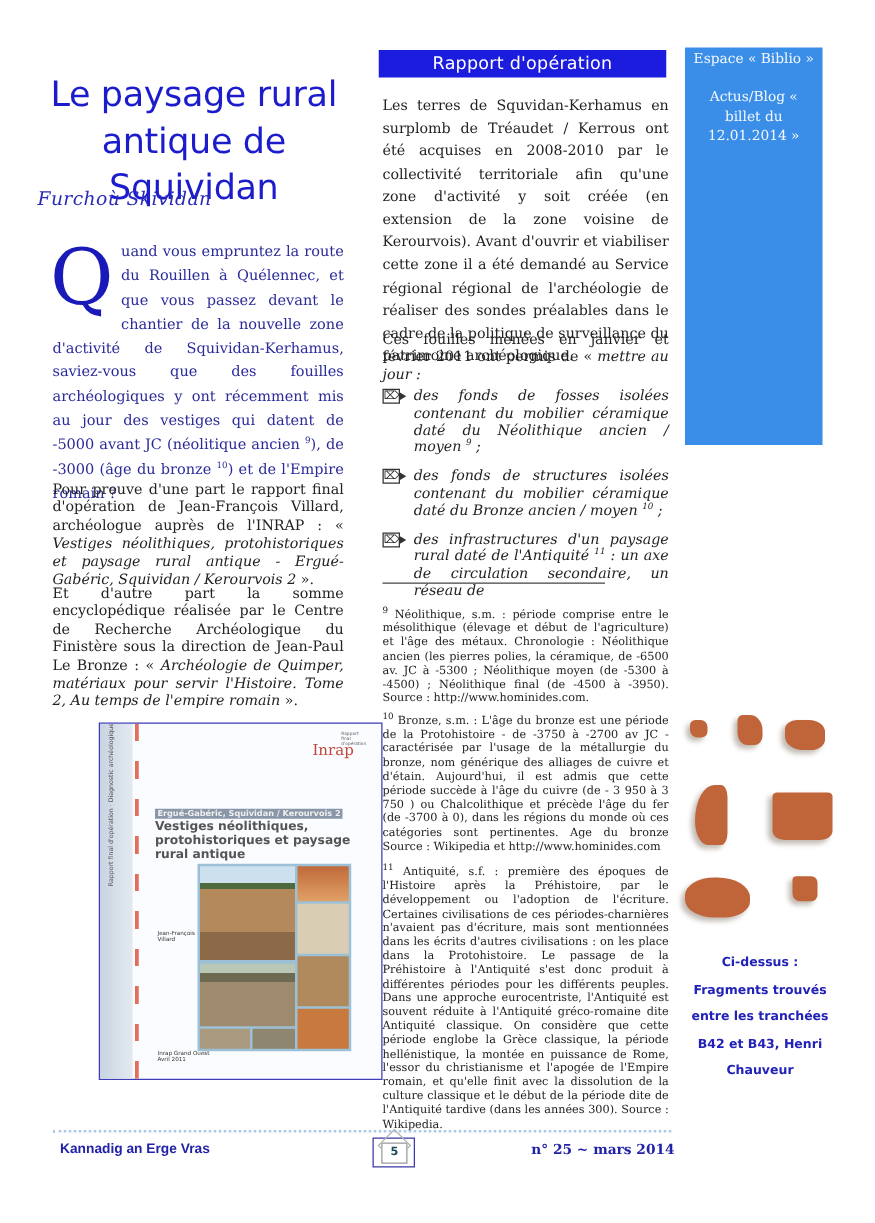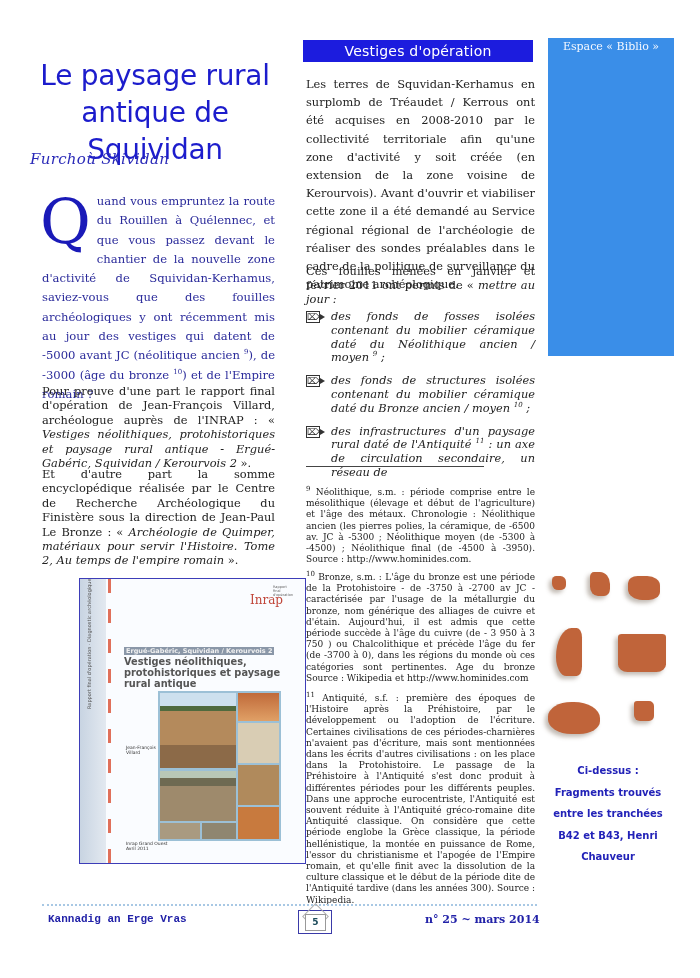--- a/index.html
+++ b/index.html
@@ -77,37 +77,37 @@
     .bullet-icon::after { content: ""; position: absolute; right: -6px; top: 2px; border-left: 5px solid #333; border-top: 3px solid transparent; border-bottom: 3px solid transparent; }
     .rule { position: absolute; left: 306px; top: 466px; width: 178px; height: 1px; background: #444; }
 
     .footnote { position: absolute; left: 306px; width: 229px; font-size: 9px; line-height: 11.2px; color:#222; text-align: justify; }
     .fn9 { top: 487px; }
     .fn10 { top: 572px; }
     .fn11 { top: 693px; }
 
     
     .biblio-box {
-      position: absolute; left: 548px; top: 38px; width: 126px; height: 318px;
+      position: absolute; left: 548px; top: 38px; width: 110px; height: 318px;
       background: #3a8ee8; color: #f4f8ff; text-align: center;
       font-size: 11px; line-height: 15.4px; padding-top: 1px; box-sizing: border-box;
     }
     .biblio-box p { margin: 0 0 16px 0; padding: 0 4px; }
     .fragments {
       position: absolute; left: 548px; top: 566px; width: 120px; height: 170px;
     }
     .frag { position: absolute; background: #c0643a; border-radius: 30% 40% 35% 45%; box-shadow: -3px 3px 4px rgba(80,60,40,0.35); }
     .caption {
       position: absolute; left: 548px; top: 760px; width: 120px; text-align: center;
       color: #2222b8; font-family: "DejaVu Sans", sans-serif; font-weight: bold; font-size: 10px; line-height: 21.5px;
     }
 
     
     .footer-rule { position: absolute; left: 42px; top: 904px; width: 495px; border-top: 2px dotted #a8c8e4; }
-    .footer-left { position: absolute; left: 48px; top: 913px; color: #2222a8; font-family: Liberation Mono, monospace; font-weight: bold; font-size: 11px; }
+    .footer-left { position: absolute; left: 48px; top: 913px; color: #2222a8; font-family: Liberation Sans, sans-serif; font-weight: bold; font-size: 11px; }
     .footer-right { position: absolute; left: 425px; top: 913px; color: #2222a8; font-family: "DejaVu Serif", serif; font-weight: bold; font-size: 11px; text-align: center; }
     .page-num-box { position: absolute; left: 298px; top: 910px; width: 34px; height: 24px; border: 1.5px solid #3a3aa8; box-sizing: border-box; }
     .page-num-box .diamond { position: absolute; left: 7px; top: -4px; width: 17px; height: 17px; border: 1px solid #b0b0b0; transform: rotate(45deg); }
     .page-num-box .inner { position: absolute; left: 6px; top: 3px; width: 19px; height: 15px; border: 1px solid #999; background: #fff; text-align: center; font-family: "DejaVu Sans", sans-serif; font-weight: bold; font-size: 9px; line-height: 15px; color: #1a4a5a; }
   </style>
 </head>
 <body>
 
 <h1 class="title">Le paysage rural antique de Squividan</h1>
 <div class="byline">Furchoù Skividan</div>
@@ -139,21 +139,21 @@
     <div class="ph ph3"></div>
     <div class="ph ph4"></div>
     <div class="ph ph5"></div>
     <div class="ph ph6"></div>
     <div class="ph ph7"></div>
     <div class="ph ph8"></div>
   </div>
   <div class="pub"><span>Inrap Grand Ouest</span><br><span>Avril 2011</span></div>
 </div>
 
-<div class="section-banner">Vestiges d'opération</div>
+<div class="section-banner">Rapport d'opération</div>
 
 <div class="mid-p1">Les terres de Squvidan-Kerhamus en surplomb de Tréaudet / Kerrous ont été acquises en 2008-2010 par le collectivité territoriale afin qu'une zone d'activité y soit créée (en extension de la zone voisine de Kerourvois). Avant d'ouvrir et viabiliser cette zone il a été demandé au Service régional régional de l'archéologie de réaliser des sondes préalables dans le cadre de la politique de surveillance du patrimoine archéologique.</div>
 
 <div class="mid-p2">
   <span>Ces fouilles menées en janvier et février 2011 ont permis de « </span><span class="italic">mettre au jour :</span>
 </div>
 
 <ul class="bullets">
   <li>
     <span class="bullet-icon">⌦</span>
@@ -178,20 +178,21 @@
 <div class="footnote fn10">
   <sup>10</sup><span> Bronze, s.m. : L'âge du bronze est une période de la Protohistoire - de -3750 à -2700 av JC - caractérisée par l'usage de la métallurgie du bronze, nom générique des alliages de cuivre et d'étain. Aujourd'hui, il est admis que cette période succède à l'âge du cuivre (de - 3 950 à 3 750 ) ou Chalcolithique et précède l'âge du fer (de -3700 à 0), dans les régions du monde où ces catégories sont pertinentes. Age du bronze Source : Wikipedia et </span><a>http://www.hominides.com</a>
 </div>
 
 <div class="footnote fn11">
   <sup>11</sup><span> Antiquité, s.f. : première des époques de l'Histoire après la Préhistoire, par le développement ou l'adoption de l'écriture. Certaines civilisations de ces périodes-charnières n'avaient pas d'écriture, mais sont mentionnées dans les écrits d'autres civilisations : on les place dans la Protohistoire. Le passage de la Préhistoire à l'Antiquité s'est donc produit à différentes périodes pour les différents peuples. Dans une approche eurocentriste, l'Antiquité est souvent réduite à l'Antiquité gréco-romaine dite Antiquité classique. On considère que cette période englobe la Grèce classique, la période hellénistique, la montée en puissance de Rome, l'essor du christianisme et l'apogée de l'Empire romain, et qu'elle finit avec la dissolution de la culture classique et le début de la période dite de l'Antiquité tardive (dans les années 300). Source : Wikipedia.</span>
 </div>
 
 <div class="biblio-box">
   <p>Espace « Biblio »</p>
+  <p>Actus/Blog « billet du 12.01.2014 »</p>
 </div>
 
 <div class="fragments">
   <div class="frag" style="left:4px;top:10px;width:14px;height:14px;"></div>
   <div class="frag" style="left:42px;top:6px;width:20px;height:24px;border-radius:20% 50% 30% 40%;"></div>
   <div class="frag" style="left:80px;top:10px;width:32px;height:24px;"></div>
   <div class="frag" style="left:8px;top:62px;width:26px;height:48px;border-radius:60% 20% 20% 40%;"></div>
   <div class="frag" style="left:70px;top:68px;width:48px;height:38px;border-radius:8% 8% 20% 20%;"></div>
   <div class="frag" style="left:0px;top:136px;width:52px;height:32px;border-radius:45% 50% 40% 45%;"></div>
   <div class="frag" style="left:86px;top:135px;width:20px;height:20px;border-radius:15% 25% 25% 30%;"></div>

